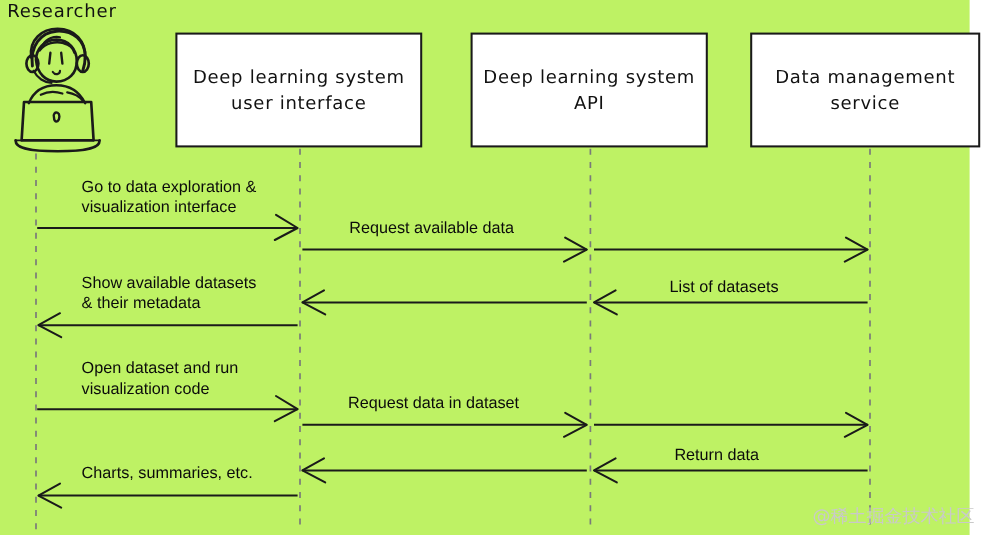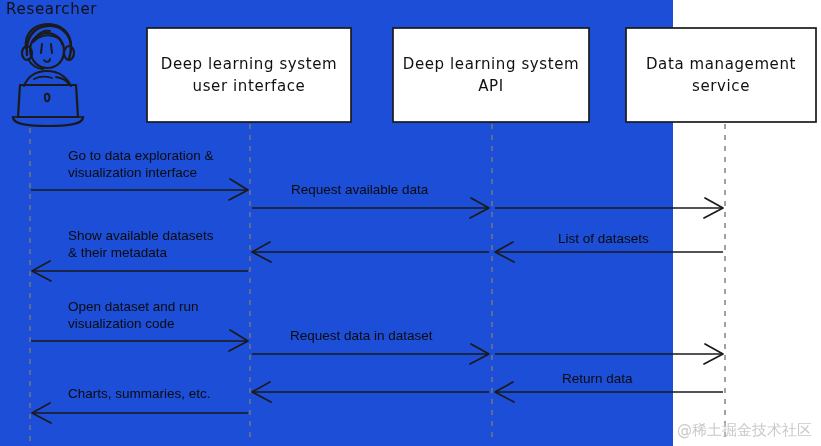--- a/index.html
+++ b/index.html
@@ -9,23 +9,23 @@
     background: #ffffff;
   }
   body {
     font-family: "Liberation Sans", sans-serif;
     width: 821px;
     height: 446px;
     overflow: hidden;
   }
   #diagram-root {
     position: relative;
-    width: 673px;
+    width: 808px;
     height: 446px;
-    background: #1d4ed8;
+    background: #bef264;
   }
   #diagram-svg {
     position: absolute;
     top: 0;
     left: 0;
     width: 821px;
     height: 446px;
   }
   .hand-text {
     font-family: "DejaVu Sans", sans-serif;

